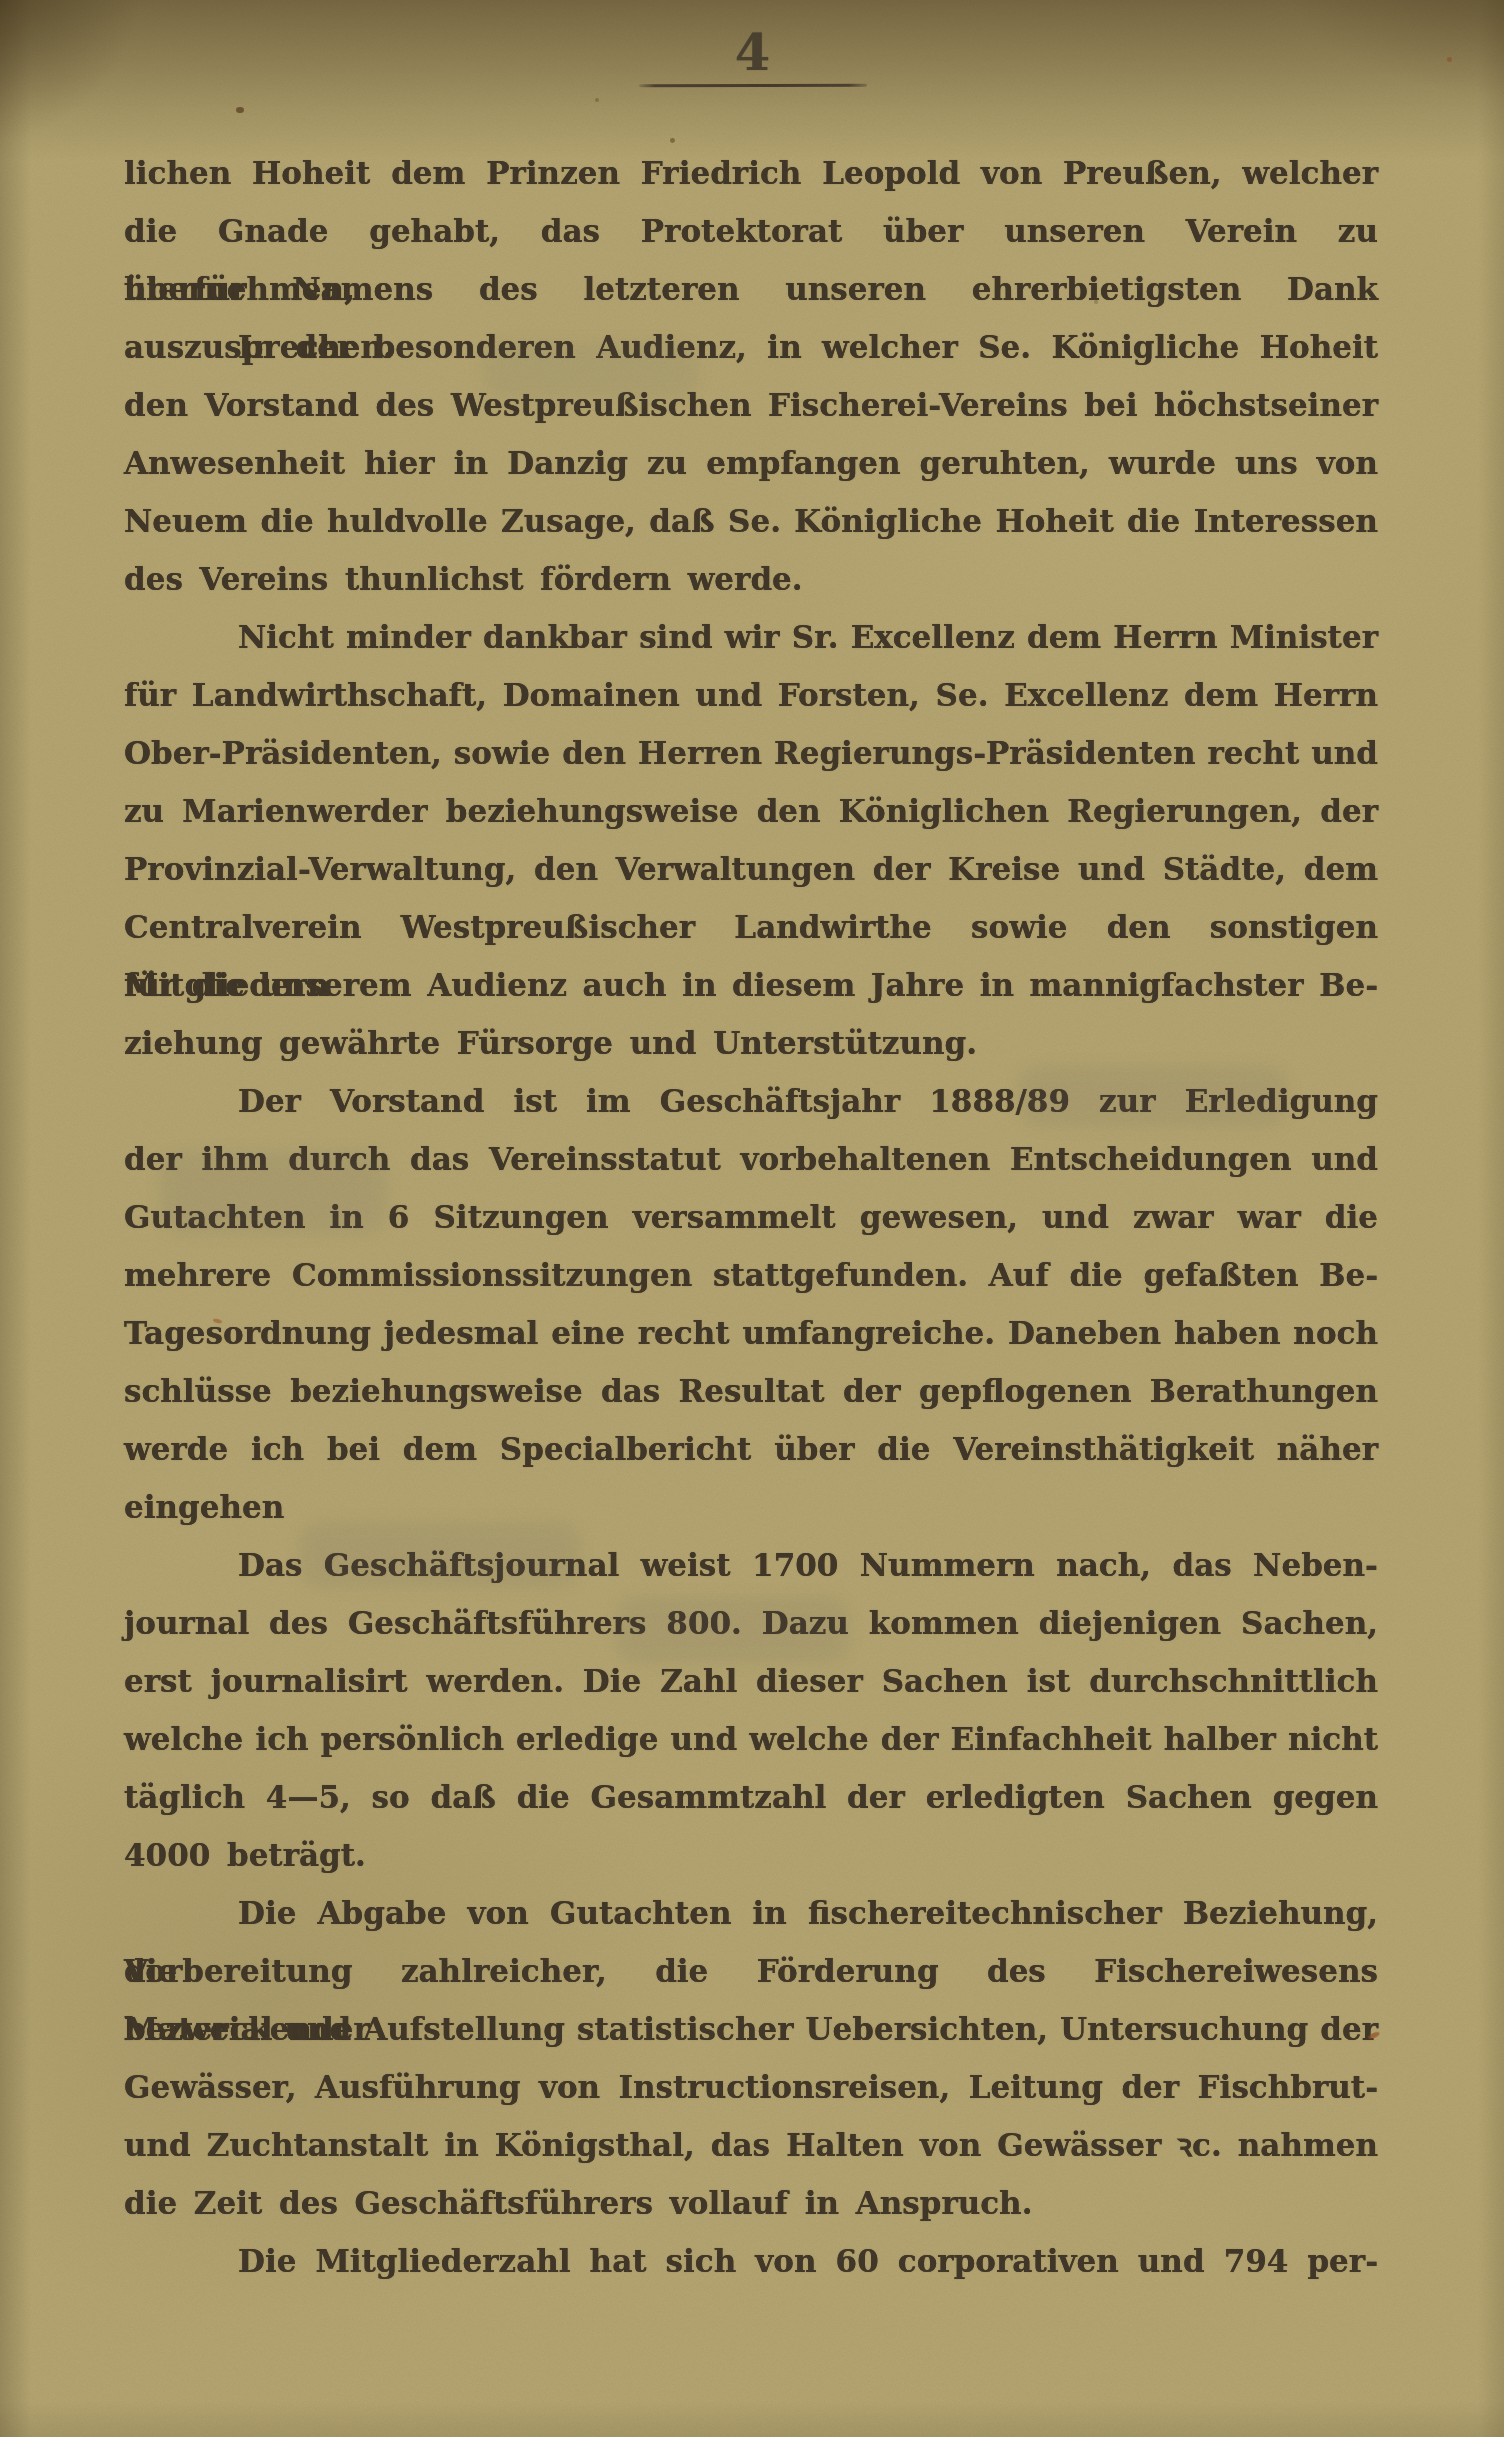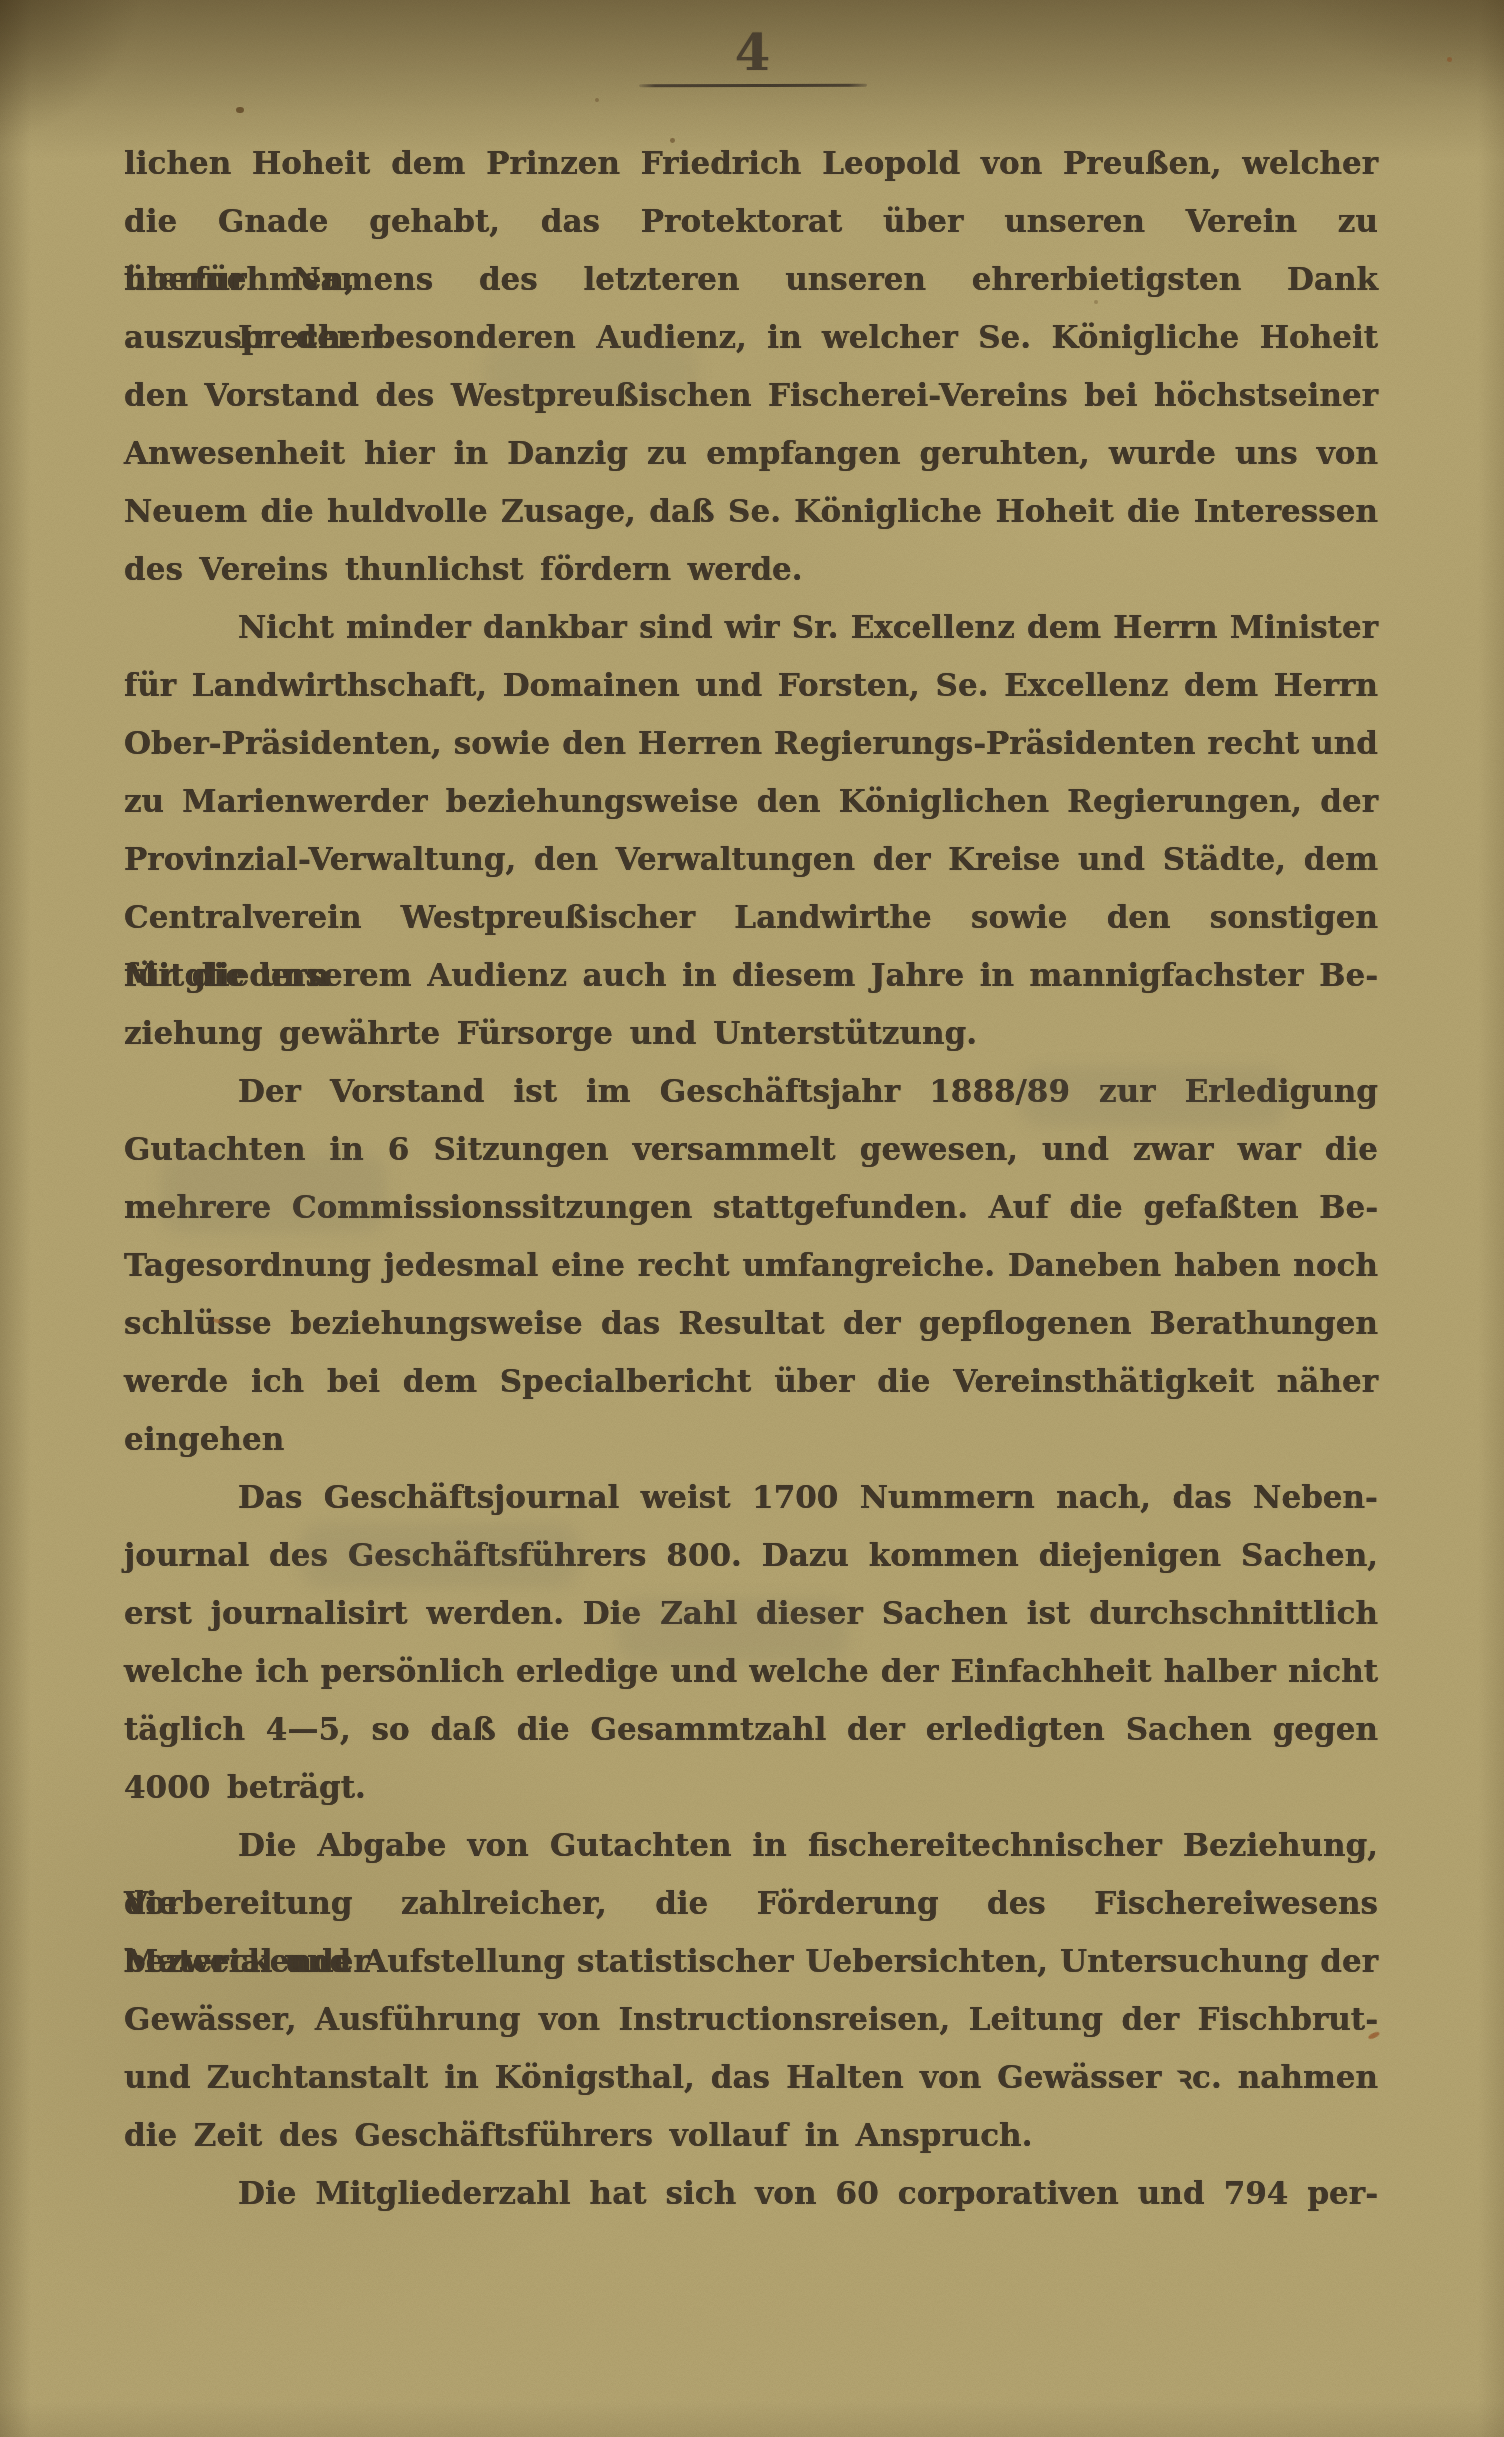--- a/index.html
+++ b/index.html
@@ -20,21 +20,21 @@
   .page-num {
     position:absolute; top:27px; left:0; width:1505px; text-align:center;
     font-size:51px; line-height:1; font-weight:bold; color:#4c4232;
     text-shadow:0 0 1.1px rgba(70,58,40,0.5);
   }
   .rule {
     position:absolute; top:84px; left:639px; width:228px; height:3.2px;
     background:linear-gradient(to right, rgba(76,66,50,0.25), #4c4232 7%, #453c2e 55%, #4c4232 92%, rgba(76,66,50,0.35));
     border-radius:1.6px; transform:rotate(-0.15deg);
   }
-  .text-block { position:absolute; left:124px; top:134px; width:1254px; }
+  .text-block { position:absolute; left:124px; top:144px; width:1254px; }
   .ln {
     margin:0; height:58px; overflow:visible;
     font-size:31px; line-height:58px; font-weight:bold; color:#42382a;
     text-align:justify; text-align-last:justify;
     text-shadow:0 0 0.5px rgba(62,50,32,0.85), 0 0 1.6px rgba(62,50,32,0.22);
   }
   .ln.ind { text-indent:114px; }
   .ln.end { text-align-last:left; word-spacing:5.9px; }
   .spot { position:absolute; border-radius:50%; filter:blur(0.5px); }
   .s1 { left:236px;  top:107px;  width:7.5px; height:6.4px; background:rgba(92,66,34,0.75); }
@@ -71,20 +71,21 @@
     <p class="ln end">des Vereins thunlichst fördern werde.</p>
     <p class="ln ind">Nicht minder dankbar sind wir Sr. Excellenz dem Herrn Minister</p>
     <p class="ln">für Landwirthschaft, Domainen und Forsten, Se. Excellenz dem Herrn</p>
     <p class="ln">Ober-Präsidenten, sowie den Herren Regierungs-Präsidenten recht und</p>
     <p class="ln">zu Marienwerder beziehungsweise den Königlichen Regierungen, der</p>
     <p class="ln">Provinzial-Verwaltung, den Verwaltungen der Kreise und Städte, dem</p>
     <p class="ln">Centralverein Westpreußischer Landwirthe sowie den sonstigen Mitgliedern</p>
     <p class="ln">für die unserem Audienz auch in diesem Jahre in mannigfachster Be-</p>
     <p class="ln end">ziehung gewährte Fürsorge und Unterstützung.</p>
     <p class="ln ind">Der Vorstand ist im Geschäftsjahr 1888/89 zur Erledigung</p>
+    <p class="ln">der ihm durch das Vereinsstatut vorbehaltenen Entscheidungen und</p>
     <p class="ln">Gutachten in 6 Sitzungen versammelt gewesen, und zwar war die</p>
     <p class="ln">mehrere Commissionssitzungen stattgefunden. Auf die gefaßten Be-</p>
     <p class="ln">Tagesordnung jedesmal eine recht umfangreiche. Daneben haben noch</p>
     <p class="ln">schlüsse beziehungsweise das Resultat der gepflogenen Berathungen</p>
     <p class="ln">werde ich bei dem Specialbericht über die Vereinsthätigkeit näher</p>
     <p class="ln end">eingehen</p>
     <p class="ln ind">Das Geschäftsjournal weist 1700 Nummern nach, das Neben-</p>
     <p class="ln">journal des Geschäftsführers 800. Dazu kommen diejenigen Sachen,</p>
     <p class="ln">erst journalisirt werden. Die Zahl dieser Sachen ist durchschnittlich</p>
     <p class="ln">welche ich persönlich erledige und welche der Einfachheit halber nicht</p>

